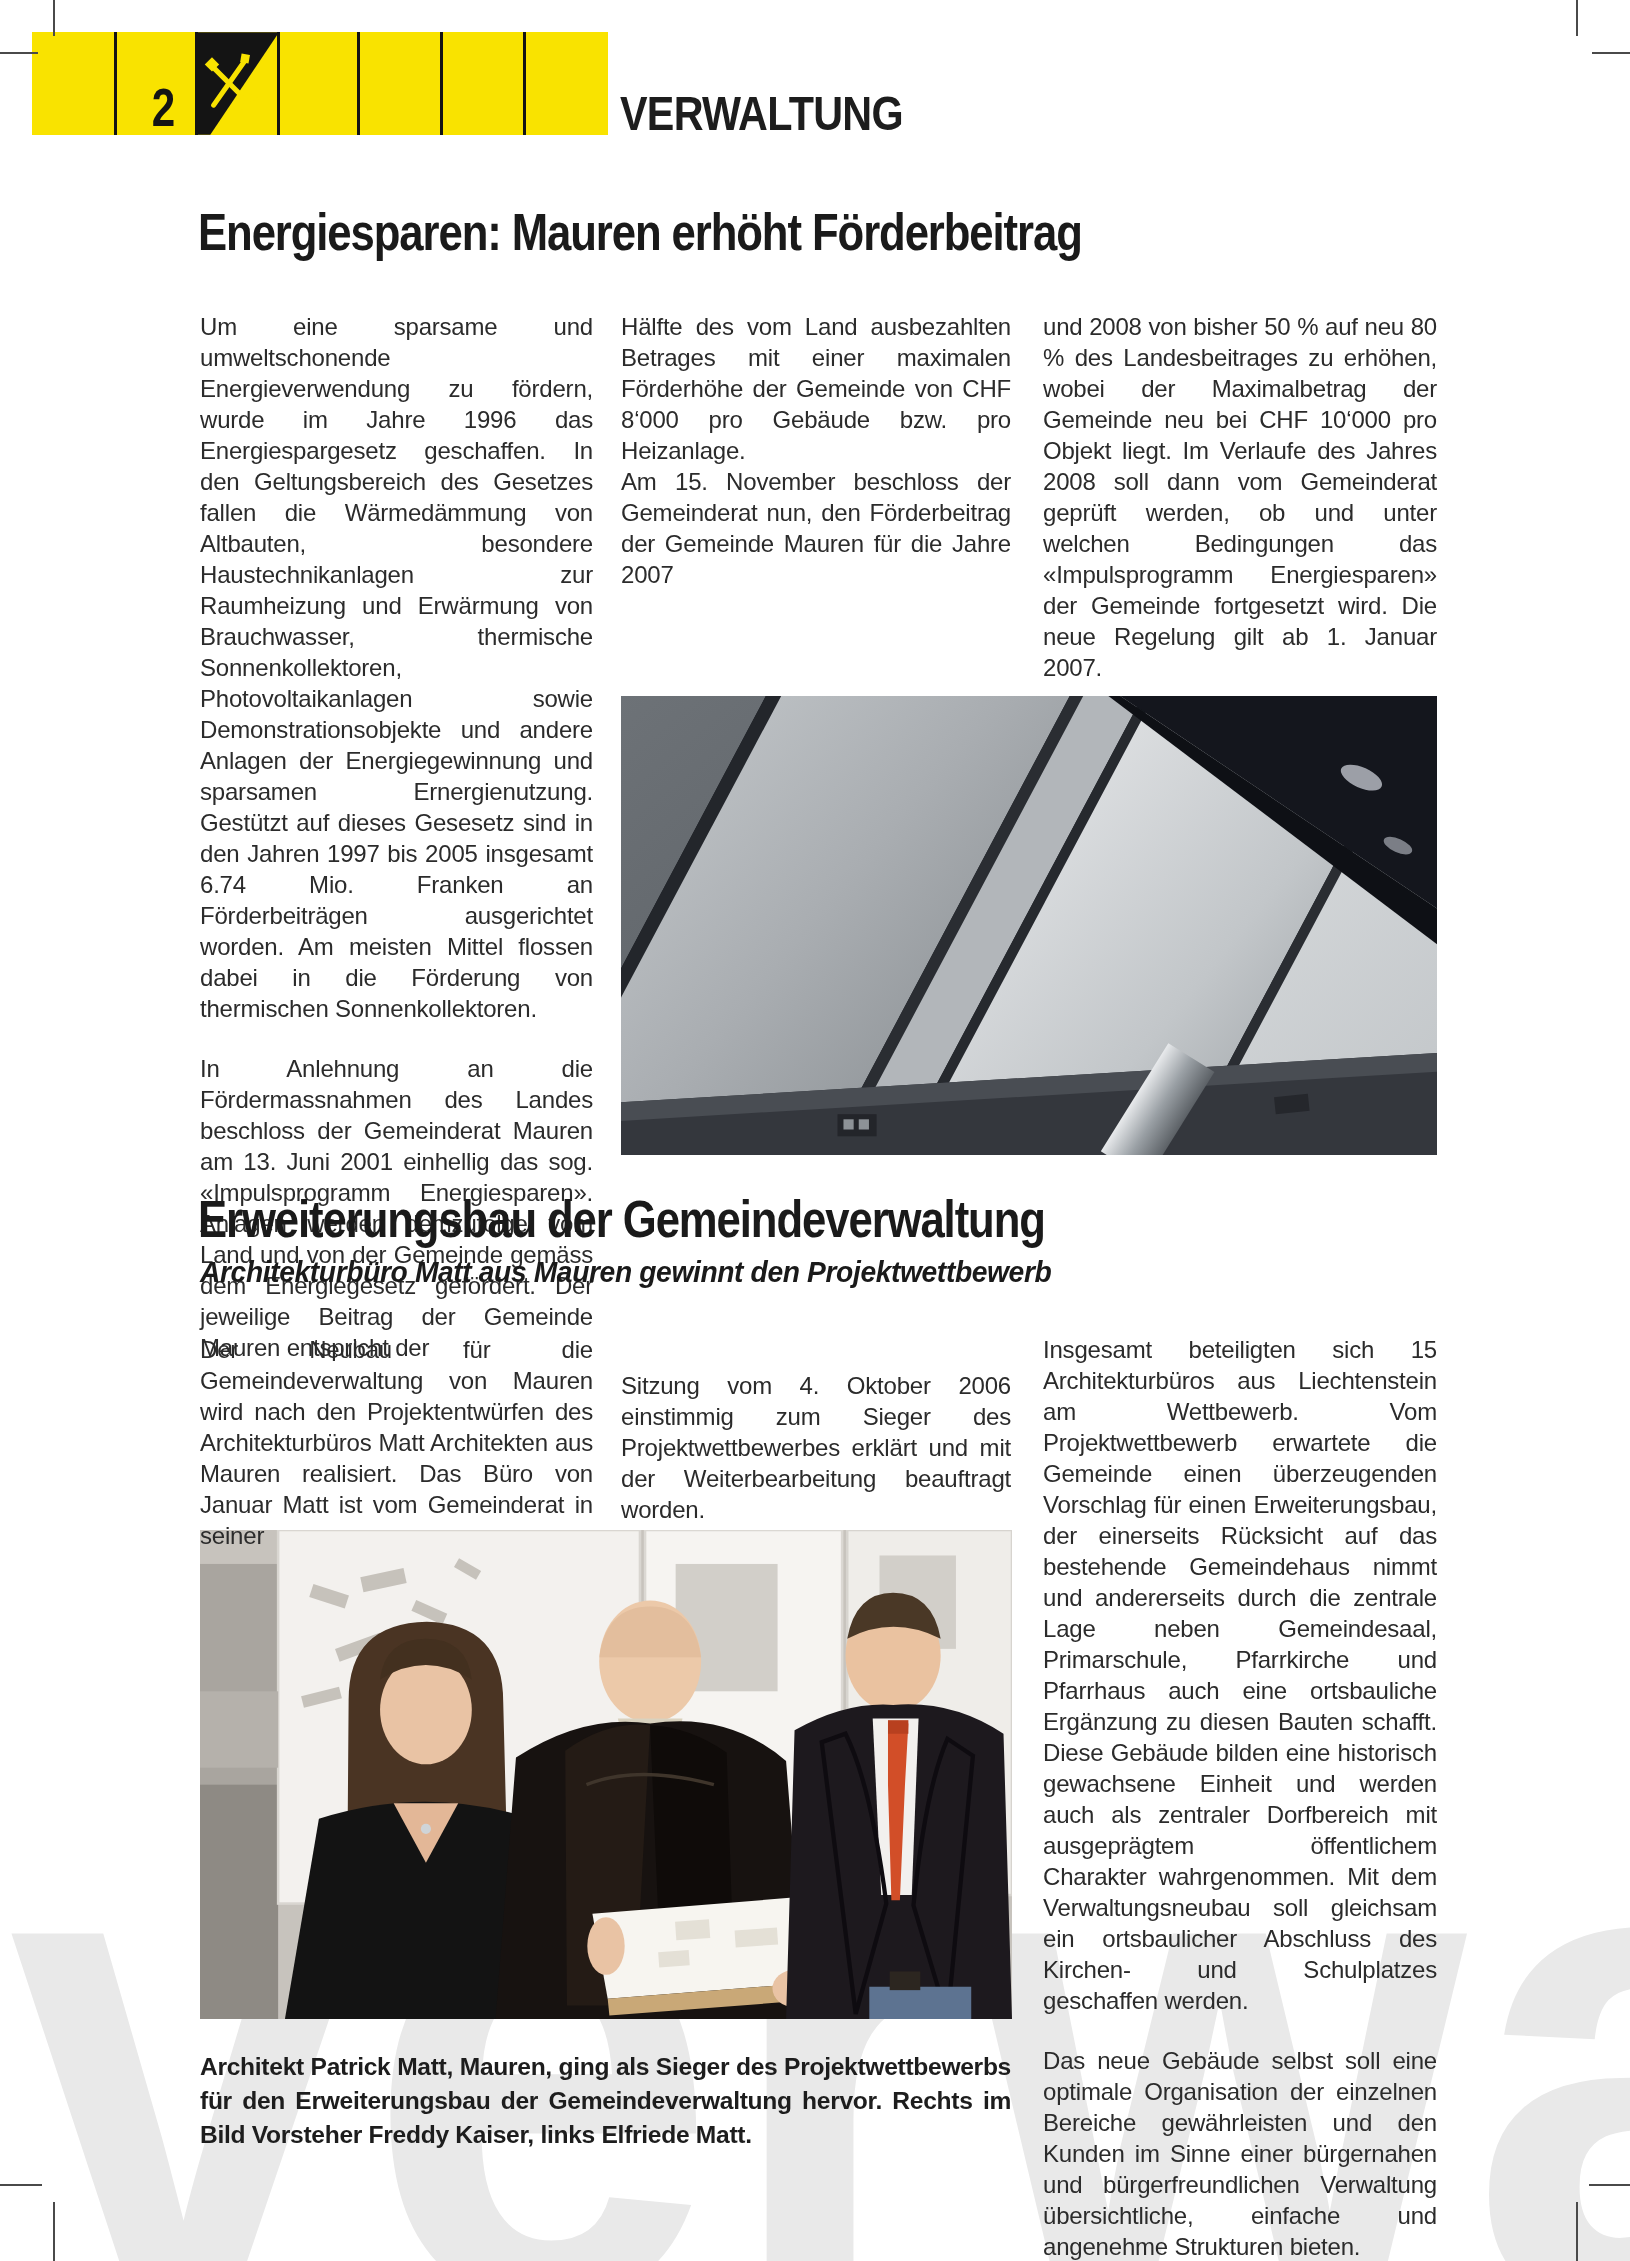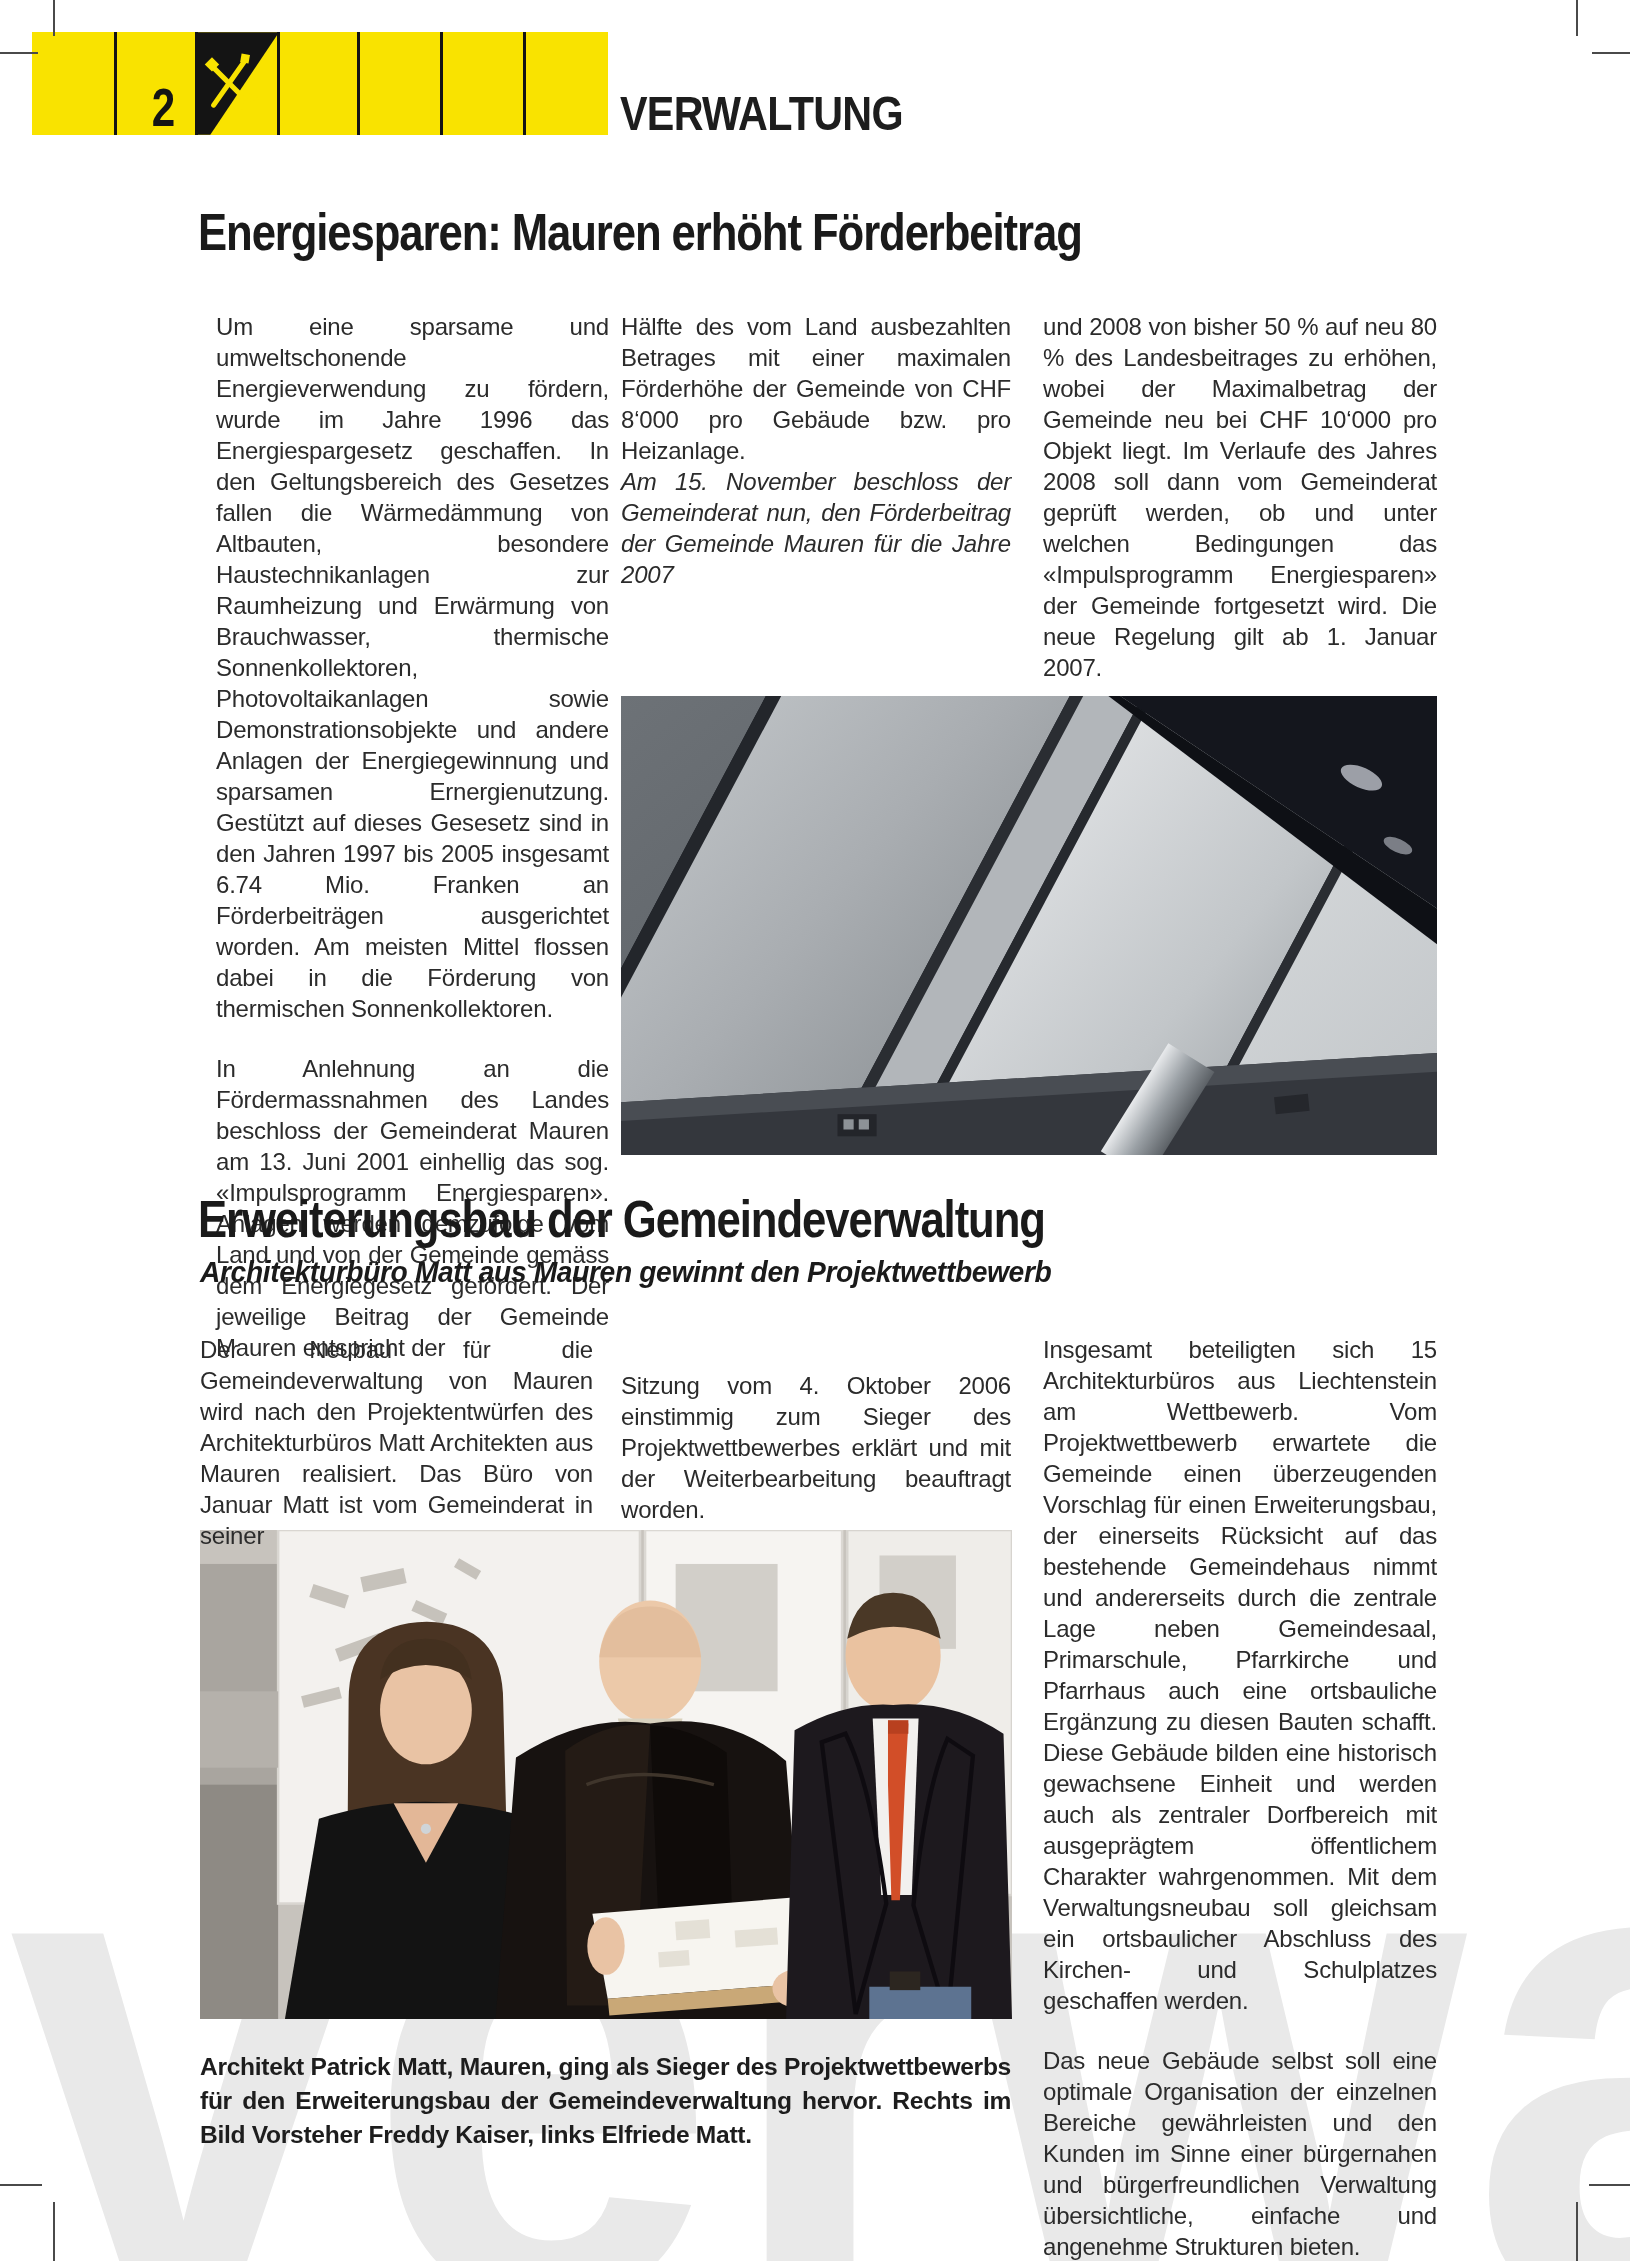--- a/index.html
+++ b/index.html
@@ -70,28 +70,28 @@
       </g>
       <circle cx="64" cy="84" r="9" fill="none" stroke="#F9E300" stroke-width="5"></circle>
       <rect x="14" y="32" width="12" height="12" fill="#F9E300" transform="rotate(45 20 38)"></rect>
       <rect x="54" y="26" width="10" height="10" fill="#F9E300" transform="rotate(10 59 31)"></rect>
     </svg>
   </div>
   <div id="kicker">VERWALTUNG</div>
 
   <div class="h1" style="left:198px;top:205px;">Energiesparen: Mauren erhöht Förderbeitrag</div>
 
-  <div class="col" style="left:200px;top:311px;margin-left:16px;">
+  <div class="col" style="left:200px;top:311px;">
     <p>Um eine sparsame und umweltschonende Energieverwendung zu fördern, wurde im Jahre 1996 das Energiespargesetz geschaffen. In den Geltungsbereich des Gesetzes fallen die Wärmedämmung von Altbauten, besondere Haustechnikanlagen zur Raumheizung und Erwärmung von Brauchwasser, thermische Sonnenkollektoren, Photovoltaikanlagen sowie Demonstrationsobjekte und andere Anlagen der Energiegewinnung und sparsamen Ernergienutzung. Gestützt auf dieses Gesesetz sind in den Jahren 1997 bis 2005 insgesamt 6.74 Mio. Franken an Förderbeiträgen ausgerichtet worden. Am meisten Mittel flossen dabei in die Förderung von thermischen Sonnenkollektoren.</p>
     <p>In Anlehnung an die Fördermassnahmen des Landes beschloss der Gemeinderat Mauren am 13. Juni 2001 einhellig das sog. «Impulsprogramm Energiesparen». Anlagen werden demzufolge vom Land und von der Gemeinde gemäss dem Energiegesetz gefördert. Der jeweilige Beitrag der Gemeinde Mauren entspricht der</p>
   </div>
 
   <div class="col" style="left:621px;top:311px;width:390px;">
     <p>Hälfte des vom Land ausbezahlten Betrages mit einer maximalen Förderhöhe der Gemeinde von CHF 8‘000 pro Gebäude bzw. pro Heizanlage.</p>
-    <p style="margin-top:0;font-style:italic;">Am 15. November beschloss der Gemeinderat nun, den Förderbeitrag der Gemeinde Mauren für die Jahre 2007</p>
+    <p style="margin-top:0;">Am 15. November beschloss der Gemeinderat nun, den Förderbeitrag der Gemeinde Mauren für die Jahre 2007</p>
   </div>
 
   <div class="col" style="left:1043px;top:311px;width:394px;">
     <p>und 2008 von bisher 50 % auf neu 80 % des Landesbeitrages zu erhöhen, wobei der Maximalbetrag der Gemeinde neu bei CHF 10‘000 pro Objekt liegt. Im Verlaufe des Jahres 2008 soll dann vom Gemeinderat geprüft werden, ob und unter welchen Bedingungen das «Impulsprogramm Energiesparen» der Gemeinde fortgesetzt wird. Die neue Regelung gilt ab 1. Januar 2007.</p>
   </div>
 
   <svg id="img-solar" viewBox="0 0 961 540" preserveAspectRatio="none">
     <defs>
       <linearGradient id="pnl1" x1="0" y1="0" x2="1" y2="1">
         <stop offset="0" stop-color="#83888d"></stop>

